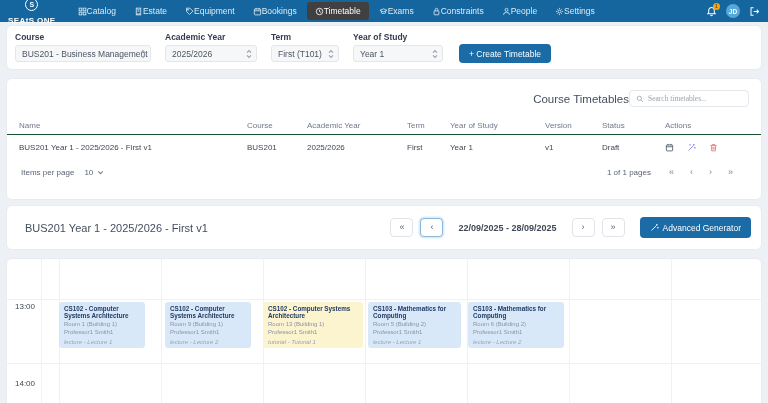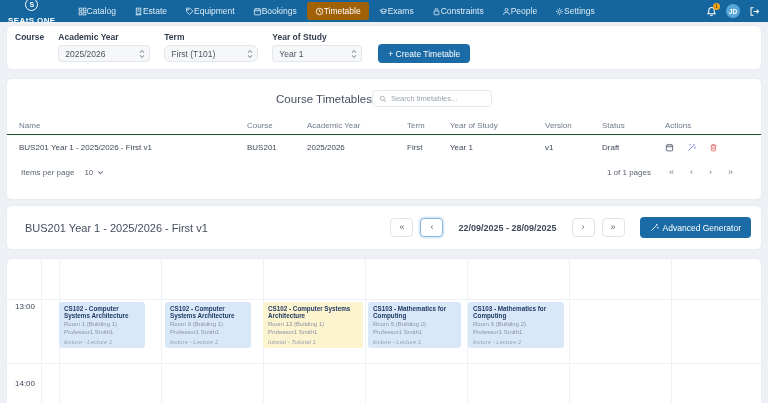--- a/index.html
+++ b/index.html
@@ -22,21 +22,21 @@
     width:13px; height:13px; border:1.4px solid #fff; border-radius:50%;
     display:flex; align-items:center; justify-content:center;
     font-size:7px; font-weight:bold; color:#fff;
   }
   .brand-name { font-size:8px; font-weight:bold; letter-spacing:.4px; white-space:nowrap; }
   .nav { display:flex; align-items:center; gap:2px; flex:1; }
   .nav-item {
     display:flex; align-items:center; padding:4px 8px; border-radius:3px;
     font-size:8.5px; color:#ddeaf4; cursor:pointer; white-space:nowrap;
   }
-  .nav-item.active { background:#a16207; color:#fff; }
+  .nav-item.active { background:#404040; color:#fff; }
   .nav-item svg { width:9px; height:9px; stroke:currentColor; fill:none; stroke-width:1.1; }
   .top-right { display:flex; align-items:center; gap:9px; }
   .bell-wrap { position:relative; }
   .bell-wrap svg { width:11px; height:11px; stroke:#fff; fill:none; stroke-width:1.1; }
   .bell-badge {
     position:absolute; top:-3px; right:-3px; min-width:7px; height:7px;
     background:#f0a71c; border-radius:50%; font-size:5px; color:#7a4b00;
     display:flex; align-items:center; justify-content:center; font-weight:bold;
   }
   .avatar {
@@ -55,39 +55,39 @@
   .filter-card { top:25px; height:45px; padding:6px 8px; display:flex; gap:14px; }
   .field { display:flex; flex-direction:column; gap:3px; }
   .field-label { font-size:8.5px; color:#333c4d; font-weight:600; }
   .select {
     position:relative; height:17px; background:#f6f7f9; border:1px solid #e3e6ea;
     border-radius:3px; display:flex; align-items:center; padding:0 14px 0 6px;
     font-size:8.5px; color:#4b5563; cursor:pointer; white-space:nowrap;
   }
   .select .spin { position:absolute; right:4px; top:3px; }
   .spin svg { width:6px; height:10px; stroke:#9aa3af; fill:none; stroke-width:1.2; }
-  .w-course { width:136px; } .w-ay { width:92px; } .w-term { width:94px;border-radius:6px; } .w-yos { width:90px; }
+  .w-course { width:136px; } .w-ay { width:92px; } .w-term { width:68px; } .w-yos { width:90px; }
   .btn-primary {
     background:#1a6ba6; color:#fff; border:none; border-radius:4px;
     font-size:8.5px; font-family:inherit; padding:0 10px; height:19px;
     display:flex; align-items:center; gap:4px; cursor:pointer; white-space:nowrap;
   }
   .create-btn { align-self:flex-end; margin-left:2px; }
 
   
   .list-card { top:78px; height:122px; }
-  .list-head { display:flex; justify-content:center; align-items:center; padding:11px 12px 10px 12px; }
+  .list-head { display:flex; justify-content:flex-end; align-items:center; padding:11px 12px 10px 12px; }
   .list-title { font-size:11.5px; color:#454e5f; font-weight:500; }
   .search-box {
     display:flex; align-items:center; gap:4px; width:120px; height:17px;
     border:1px solid #e4e7eb; border-radius:4px; padding:0 6px; color:#9aa3af;
   }
   .search-box svg { width:8px; height:8px; stroke:#9aa3af; fill:none; stroke-width:1.2; }
   .search-box input {
-    border:none; outline:none; width:100%; font-size:7.5px; font-family:Liberation Sans, sans-serif; color:#4b5563;
+    border:none; outline:none; width:100%; font-size:7.5px; font-family:Liberation Serif, serif; color:#4b5563;
   }
   .search-box input::placeholder { color:#9aa3af; }
   .tbl-row {
     display:grid; grid-template-columns:228px 60px 100px 43px 95px 57px 63px auto;
     align-items:center; padding:0 0 0 12px;
   }
   .tbl-header { border-bottom:1px solid #14532d; height:18px; font-size:8px; color:#707a8a; }
   .tbl-data { height:25px; font-size:8px; color:#3f4856; }
   .actions-cell { display:flex; gap:13px; align-items:center; }
   .icon-btn { background:none; border:none; padding:0; cursor:pointer; }
@@ -244,20 +244,29 @@
             <path d="M5 1.8 H2.2 V10.2 H5"></path>
             <path d="M5 6 H10.2 M8.4 4 L10.4 6 L8.4 8"></path>
           </svg></span>
     </div>
   </div>
 </div>
 
 <div class="card filter-card">
   <div class="field">
     <span class="field-label">Course</span>
+    <div class="select w-course">
+      <span>BUS201 - Business Management</span>
+      <span class="spin">
+          <svg viewBox="0 0 6 10">
+            <path d="M1 3.6 L3 1.6 L5 3.6"></path>
+            <path d="M1 6.4 L3 8.4 L5 6.4"></path>
+          </svg>
+        </span>
+    </div>
   </div>
   <div class="field">
     <span class="field-label">Academic Year</span>
     <div class="select w-ay">
       <span>2025/2026</span>
       <span class="spin">
           <svg viewBox="0 0 6 10">
             <path d="M1 3.6 L3 1.6 L5 3.6"></path>
             <path d="M1 6.4 L3 8.4 L5 6.4"></path>
           </svg>

